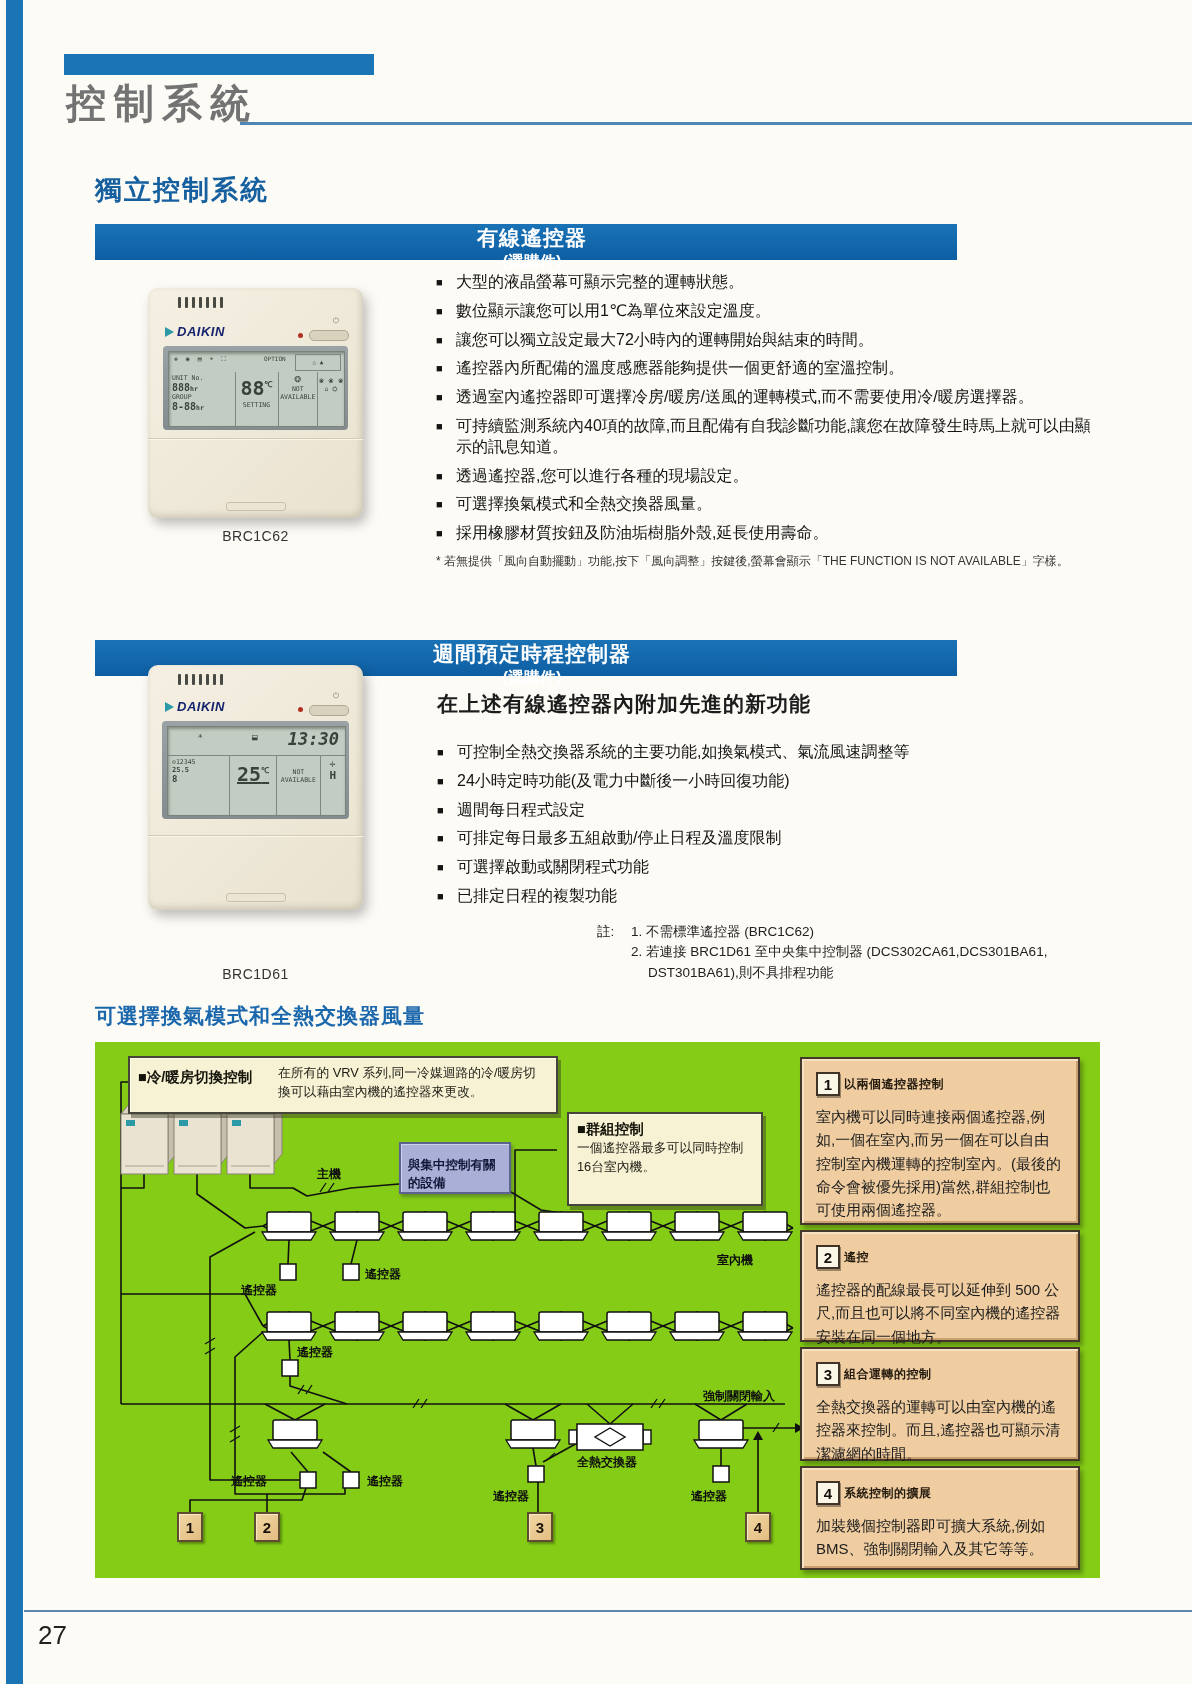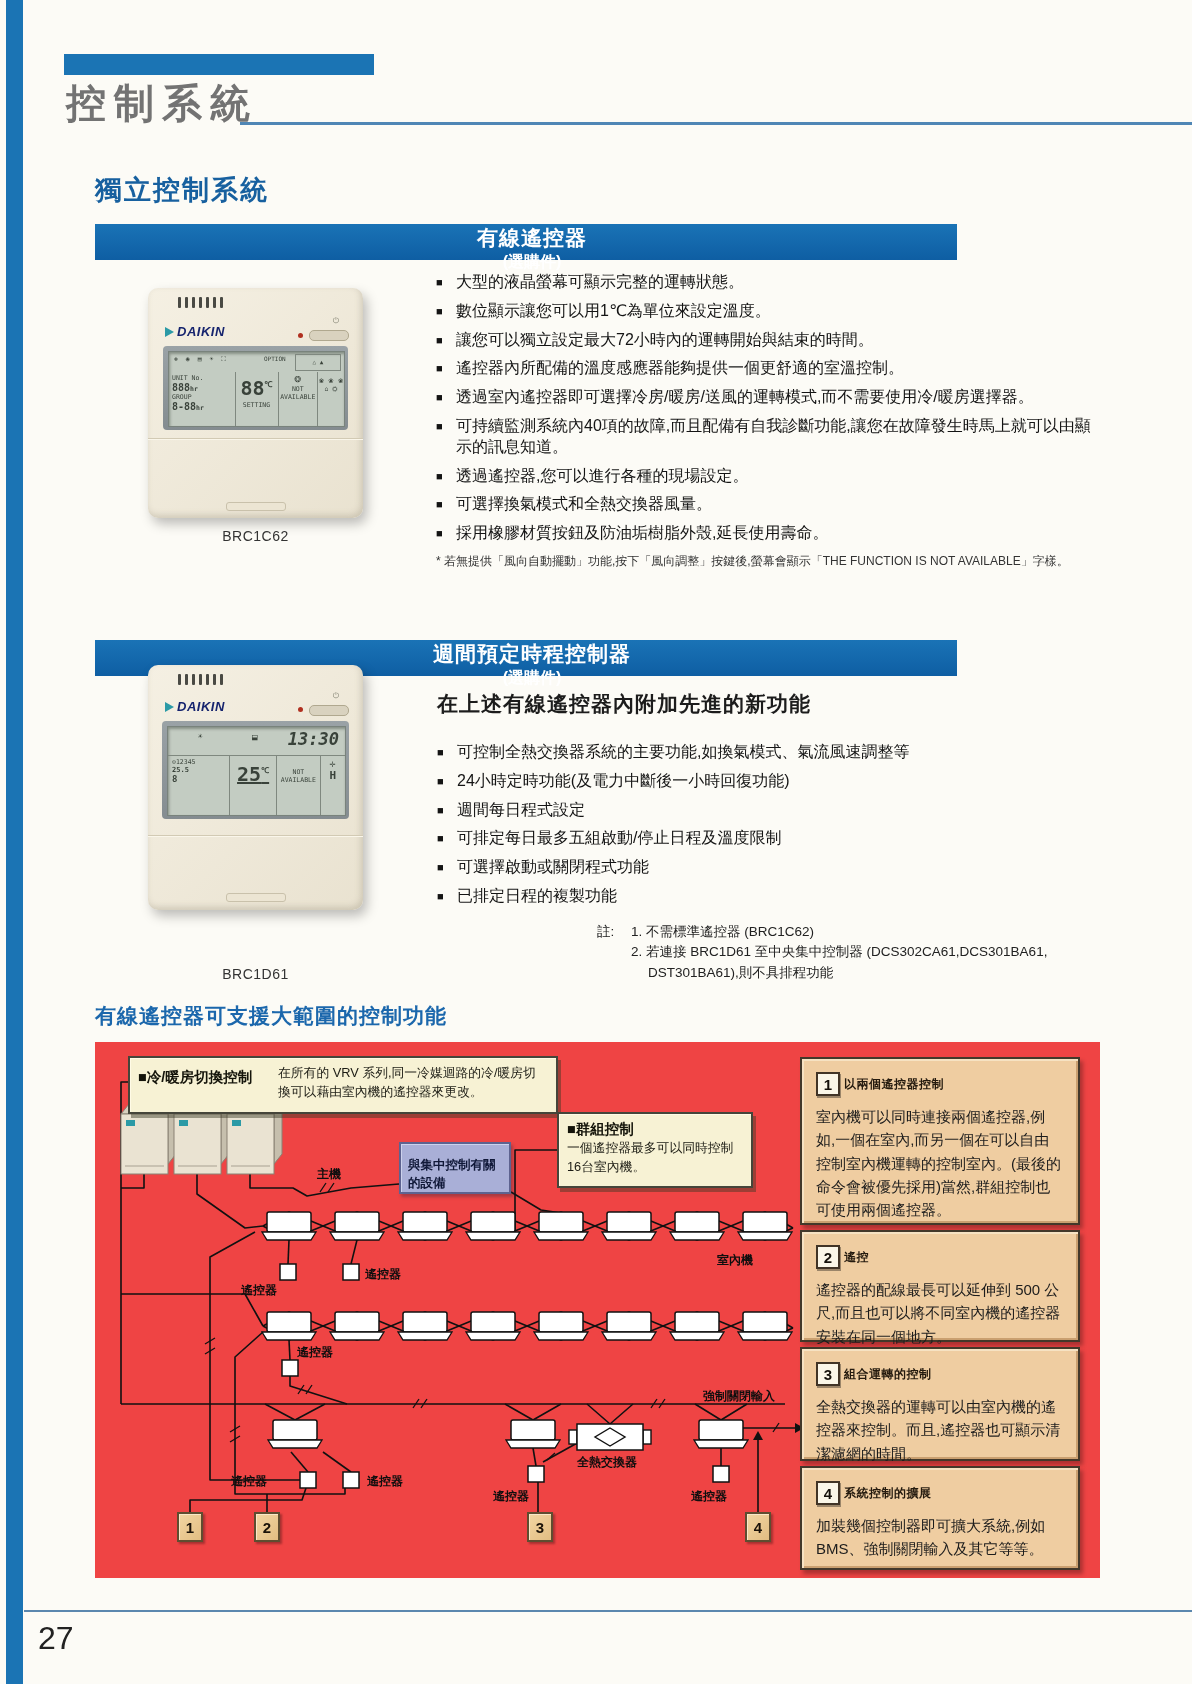--- a/index.html
+++ b/index.html
@@ -39,21 +39,21 @@
   .pglyph{font-size:8px;color:#8a8a7a;}
   .bezel{background:linear-gradient(180deg,#9aa2a6,#848c90);border-radius:4px;padding:5px;box-sizing:border-box;}
   .lcd{position:relative;width:100%;height:100%;background:#c3ccc2;border:1px solid #79837c;
        box-shadow:inset 1px 2px 3px rgba(40,50,40,.4);color:#39423a;overflow:hidden;
        font-family:"DejaVu Sans Mono",monospace;}
   .lcd .tiny{font-size:6.5px;letter-spacing:0;}
   .lcd .cellline{border-left:1px solid #7f887f;}
   .seam{border-top:1px solid #d2cab4;box-shadow:0 1px 0 #faf6ea;}
   .latch{border:1px solid #c9c1ab;border-radius:3px;background:#ece5d3;}
   
-  .panel{left:95px;top:1042px;width:1005px;height:536px;background:#ef4444;}
+  .panel{left:95px;top:1042px;width:1005px;height:536px;background:#84cc16;}
   .callout{position:absolute;background:#f7f2d4;border:2px solid #45453a;box-sizing:border-box;
            box-shadow:3px 4px 0 rgba(55,55,35,.45), inset 1px 1px 0 #fffbe6;padding:6px 8px;}
   .callout .ct{font-size:14.5px;font-weight:bold;color:#14140a;}
   .callout .cx{font-size:12.8px;line-height:1.45;color:#1c1c14;}
   .centralbox{position:absolute;background:#a9afd7;border:2px solid #5d6390;box-sizing:border-box;
               box-shadow:2px 3px 3px rgba(40,40,60,.35), inset 1px 1px 0 #cdd2ec;
               font-size:12.5px;font-weight:bold;color:#101838;padding:13px 7px;line-height:1.4;}
   .dlabel{position:absolute;font-size:12px;font-weight:600;color:#0e0e0e;white-space:nowrap;}
   .marker{position:absolute;width:26px;height:30px;box-sizing:border-box;
           background:linear-gradient(135deg,#f2d6a2,#e2bd82);border:2px solid #5f4d30;
@@ -63,21 +63,21 @@
         border:2px solid #43382a;box-shadow:3px 4px 4px rgba(0,0,0,.28), inset 2px 2px 0 #f6e2c2, inset -2px -2px 0 #caa070;
         padding:13px 14px;}
   .pbox .hd{display:flex;align-items:center;}
   .pbox .num{width:24px;height:24px;background:#faf6e8;border:2px solid #413426;box-sizing:border-box;
              box-shadow:1px 2px 0 rgba(0,0,0,.35);display:flex;align-items:center;justify-content:center;
              font-size:15px;font-weight:bold;color:#14100a;}
   .pbox .ti{font-size:12px;font-weight:bold;color:#241a0e;margin-left:4px;letter-spacing:.5px;}
   .pbox .tx{margin-top:9px;font-size:15px;line-height:1.55;color:#1c1c1c;}
   
   .foot-rule{left:24px;top:1610px;width:1168px;height:2px;background:#5b87ae;}
-  .pageno{left:38px;top:1620px;font-size:32px;color:#222;}
+  .pageno{left:38px;top:1620px;font-size:26px;color:#222;}
 </style>
 </head>
 <body>
 
 <div id="page">
 
   <div class="abs side-stripe"></div>
   <div class="abs top-bar"></div>
   <div class="abs page-title">控制系統</div>
   <div class="abs title-rule"></div>
@@ -261,21 +261,21 @@
   </div>
   <div class="abs notes" style="left:597px;top:922px;width:500px;">
     <span class="nl">註:</span>
     <span>
       <div>1. 不需標準遙控器 (BRC1C62)</div>
       <div>2. 若連接 BRC1D61 至中央集中控制器 (DCS302CA61,DCS301BA61,</div>
       <div class="in3">DST301BA61),則不具排程功能</div>
     </span>
   </div>
 
-  <div class="abs h3" style="left:95px;top:1002px;">有線遙控器可支援大範圍的控制功能</div>
+  <div class="abs h3" style="left:95px;top:1002px;">可選擇換氣模式和全熱交換器風量</div>
 
   <div class="abs panel">
     <svg width="1005" height="536" viewBox="0 0 1005 536" style="position:absolute;left:0;top:0;">
       <defs>
         <g id="iu">
           <rect x="0" y="0" width="44" height="20" rx="2" fill="#ffffff" stroke="#111" stroke-width="1.5"></rect>
           <path d="M-5,20 L49,20 L44,28 L0,28 Z" fill="#ffffff" stroke="#111" stroke-width="1.3"></path>
         </g>
         <g id="rc">
             <rect x="0" y="0" width="16" height="16" fill="#ffffff" stroke="#111" stroke-width="1.5"></rect>
@@ -374,21 +374,21 @@
 
       <use href="#ou" x="26" y="62"></use>
         <use href="#ou" x="79" y="62"></use>
         <use href="#ou" x="132" y="62"></use>
     </svg>
 
     <div class="callout" style="left:33px;top:14px;width:430px;height:58px;display:flex;">
       <div class="ct" style="flex:0 0 140px;padding-top:4px;">■冷/暖房切換控制</div>
       <div class="cx" style="flex:1;">在所有的 VRV 系列,同一冷媒迴路的冷/暖房切換可以藉由室內機的遙控器來更改。</div>
     </div>
-    <div class="callout" style="left:462px;top:70px;width:196px;height:76px;">
+    <div class="callout" style="left:472px;top:70px;width:196px;height:94px;">
       <div class="ct">■群組控制</div>
       <div class="cx">一個遙控器最多可以同時控制16台室內機。</div>
     </div>
     <div class="centralbox" style="left:304px;top:100px;width:112px;height:52px;">與集中控制有關的設備</div>
 
     <div class="dlabel" style="left:222px;top:124px;">主機</div>
     <div class="dlabel" style="left:622px;top:210px;">室內機</div>
     <div class="dlabel" style="left:146px;top:240px;">遙控器</div>
     <div class="dlabel" style="left:270px;top:224px;">遙控器</div>
     <div class="dlabel" style="left:202px;top:302px;">遙控器</div>

